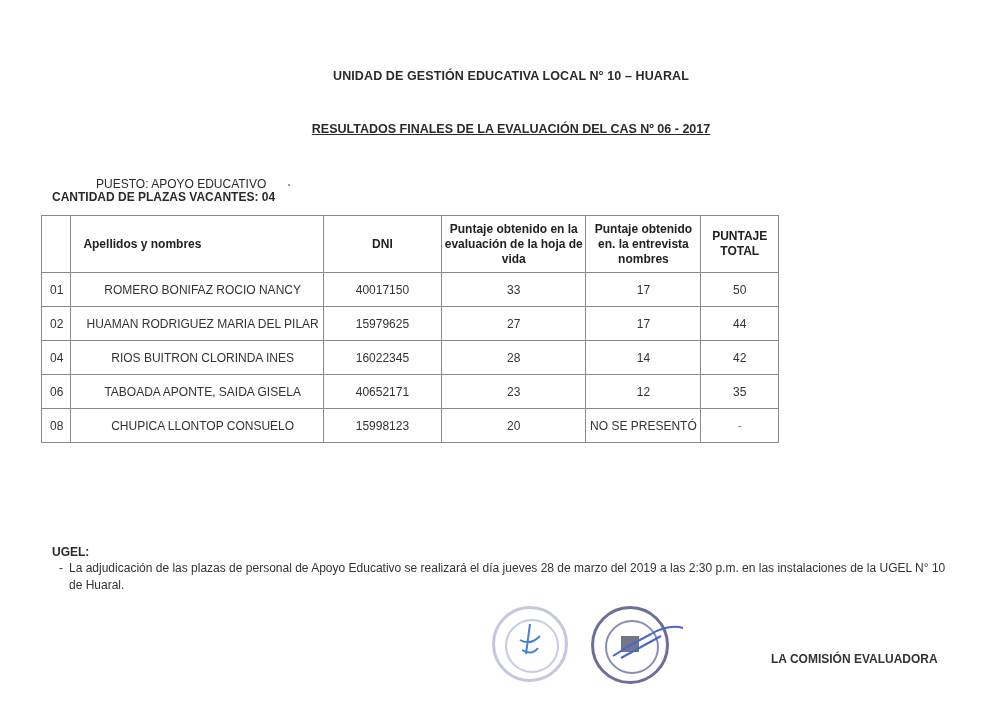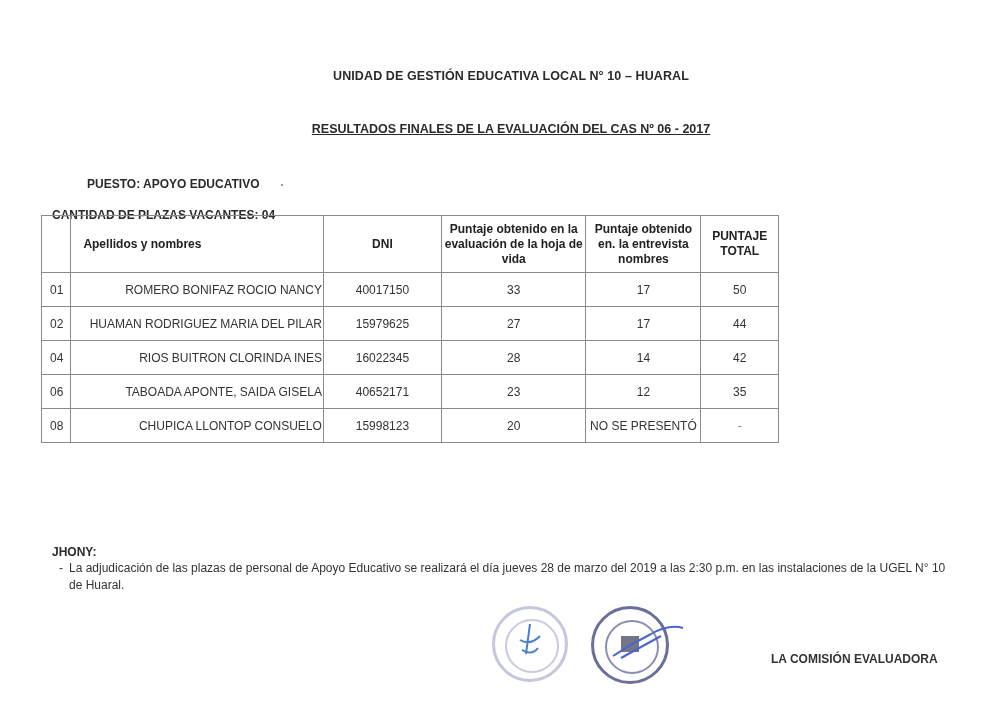--- a/index.html
+++ b/index.html
@@ -3,34 +3,34 @@
 <meta charset="utf-8">
 <style>
   html, body { margin:0; padding:0; }
   body {
     width:1000px; height:710px; background:#ffffff; position:relative; overflow:hidden;
     font-family:"Liberation Sans", sans-serif; color:#2a2a2a;
   }
   .abs { position:absolute;margin-left:11px; }
   .title1 { left:0; width:1000px; top:69px; text-align:center; font-size:12.5px; font-weight:bold; letter-spacing:0.1px; }
   .title2 { left:0; width:1000px; top:122px; text-align:center; font-size:12.5px; font-weight:bold; text-decoration:underline; }
-  .puesto { left:48px; top:177px; font-size:12px; font-weight:bold;padding-left:28px; }
+  .puesto { left:57px; top:177px; font-size:12px; font-weight:normal;padding-left:28px; }
   .puesto .dot { display:inline-block; width:2px; height:2px; background:#999; margin-left:22px; vertical-align:middle; }
-  .plazas { left:41px; top:208px; font-size:12px; font-weight:bold; }
+  .plazas { left:41px; top:190px; font-size:12px; font-weight:bold; }
 
   table.results {
     position:absolute; left:41px; top:215px; width:738px; border-collapse:collapse;
     font-size:12px; color:#333;
   }
   table.results th, table.results td { border:1px solid #8a8a8a; }
   table.results th { height:54px; font-weight:bold; font-size:12px; line-height:15px; color:#222; }
   table.results td { height:31px; }
   th.c-name { text-align:left; padding-left:12px; }
   td.num { text-align:left; padding-left:8px; }
-  td.name { text-align:right; padding-left:12px; }
+  td.name { text-align:center; padding-left:12px; }
   td.ctr, th.ctr { text-align:center; }
   td.dash { color:#888; }
 
   .nota-h { left:41px; top:545px; font-size:12px; font-weight:bold; }
   .nota-t { left:48px; top:560px; width:900px; font-size:12px; line-height:17px; color:#333; }
   .nota-t .body { padding-left:10px; display:inline-block; width:890px; }
   .nota-t .bullet { position:absolute; left:0; top:0; }
 
   .seal { border-radius:50%; border:3px solid #b9bcd6; box-sizing:border-box; }
   .seal .inner { position:absolute; border-radius:50%; border:2px solid #c8cae0; }
@@ -103,21 +103,21 @@
       <td class="num">08</td>
       <td class="name">CHUPICA LLONTOP CONSUELO</td>
       <td class="ctr">15998123</td>
       <td class="ctr">20</td>
       <td class="ctr">NO SE PRESENTÓ</td>
       <td class="ctr dash">-</td>
     </tr>
   </tbody>
 </table>
 
-<div class="abs nota-h">JHONY:</div>
+<div class="abs nota-h">UGEL:</div>
 <div class="abs nota-t">
   <span class="bullet">-</span>
   <span class="body">La adjudicación de las plazas de personal de Apoyo Educativo se realizará el día jueves  28 de marzo del 2019 a las 2:30 p.m. en las instalaciones de la UGEL N° 10 de Huaral.</span>
 </div>
 
 <div class="abs seal seal1">
   <div class="inner" style="left:10px;top:10px;width:50px;height:50px;"></div>
   <svg width="76" height="76" style="position:absolute;left:-3px;top:-3px;">
     <path d="M38 18 L34 48 M28 34 Q38 40 48 30 M30 44 Q40 50 46 42" stroke="#4a7fd0" stroke-width="2" fill="none"></path>
   </svg>

